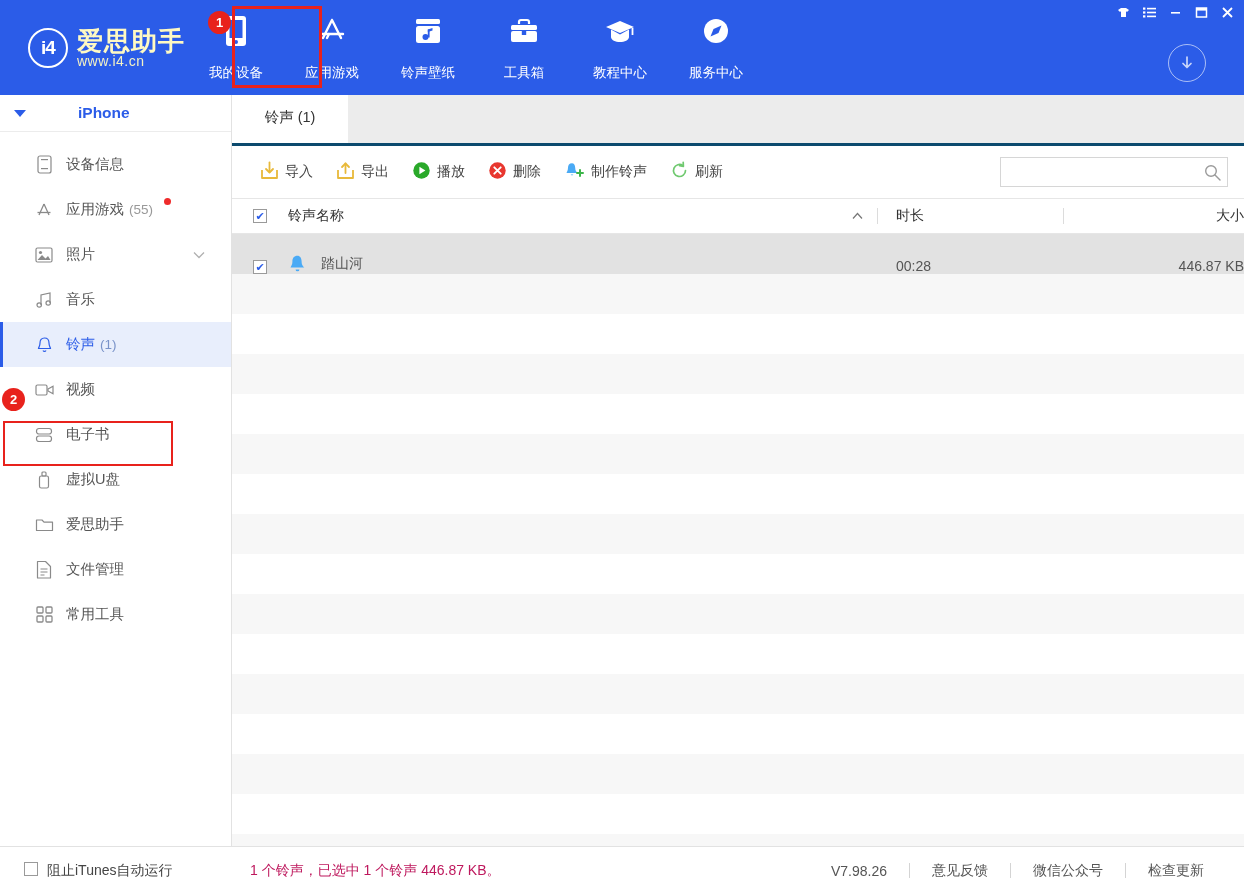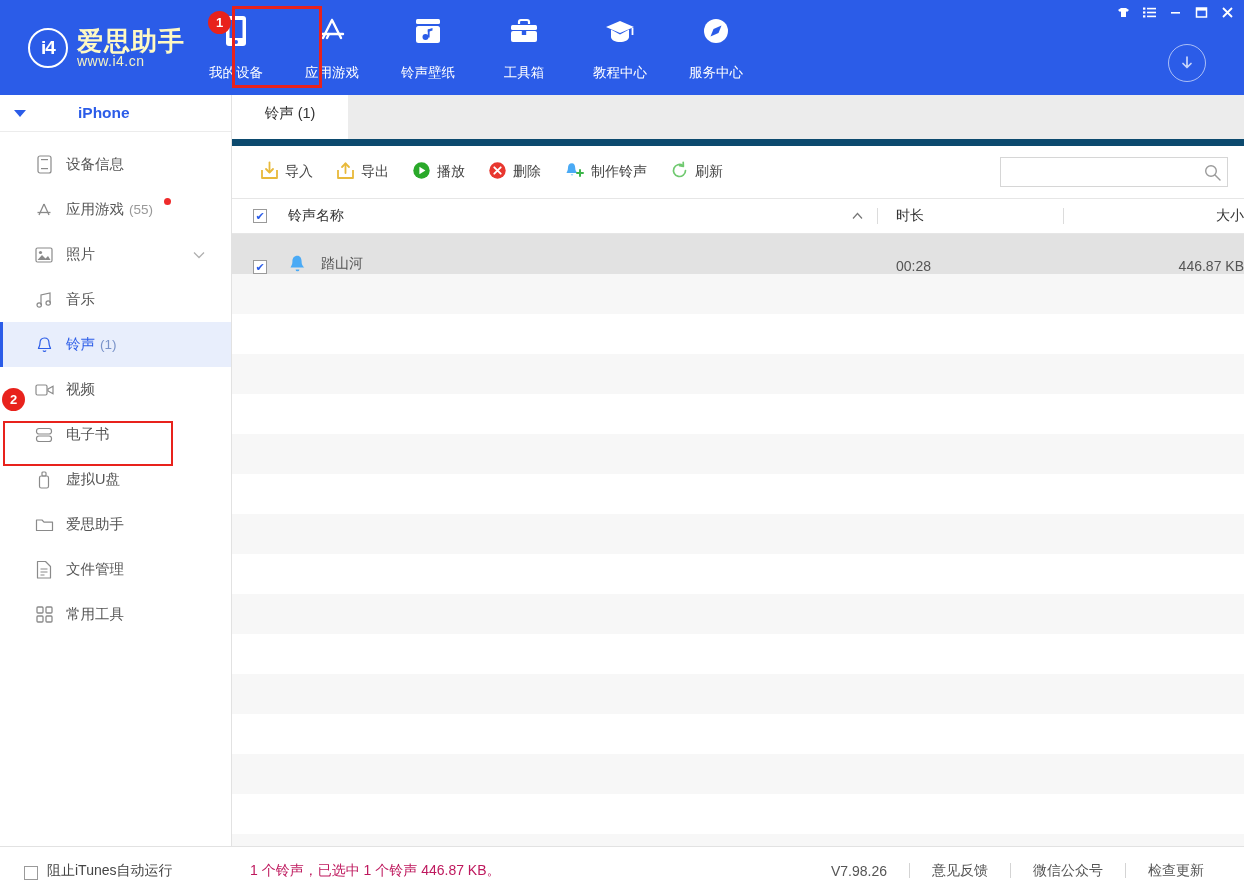--- a/index.html
+++ b/index.html
@@ -76,21 +76,21 @@
   .nav-item.sel .cnt { color: #7a93c9; }
   .chev { margin-left: auto; margin-right: 26px; color: #b0b0b0; font-size: 12px; }
   .reddot { width: 7px; height: 7px; border-radius: 50%; background: #ef2b2b;
      position: absolute; left: 164px; top: 11px; }
   .sel-box-nav { position: absolute; left: 3px; top: 326px; width: 170px; height: 45px;
      border: 2.5px solid #e8221c; pointer-events: none; z-index: 20; }
 
   
   .main { flex: 1 1 auto; display: flex; flex-direction: column; min-width: 0; background: #fff; }
   .tabstrip { height: 51px; background: #ececec; display: flex; align-items: flex-end;
-     border-bottom: 7px solid #0c4a6e; flex: 0 0 51px; }
+     border-bottom: 3px solid #0c4a6e; flex: 0 0 51px; }
   .ctab { height: 51px; min-width: 116px; padding: 0 22px; background: #fff;
      display: flex; align-items: center; justify-content: center;
      font-size: 14.5px; color: #333; cursor: pointer; }
 
   .toolbar { height: 52px; flex: 0 0 52px; display: flex; align-items: center;
      padding-left: 18px; gap: 3px; position: relative; background: #fff; }
   .tb-btn { display: flex; align-items: center; gap: 6px; padding: 5px 10px;
      font-size: 14px; color: #444; cursor: pointer; border-radius: 3px; }
   .searchbox { position: absolute; right: 16px; top: 11px; width: 228px; height: 30px;
      border: 1px solid #d6d6d6; background: #fff; display: flex; align-items: center; }
@@ -116,21 +116,21 @@
   .vdiv { width: 1px; height: 16px; background: #dcdcdc; }
 
   .chk { width: 14px; height: 14px; border: 1px solid #9a9a9a; background: #fff;
      display: flex; align-items: center; justify-content: center; cursor: pointer; }
   .chk.on::after { content: "\2714"; color: #2b5ce8; font-size: 11px; line-height: 1; }
   .bell-ic { margin-right: 14px; display: flex; align-items: center; }
 
   
   .statusbar { height: 48px; flex: 0 0 48px; border-top: 1px solid #e2e2e2;
      display: flex; align-items: center; font-size: 14px; color: #444; background: #fff; }
-  .sb-left { width: 232px; flex: 0 0 232px; display: flex; align-items: flex-end;
+  .sb-left { width: 232px; flex: 0 0 232px; display: flex; align-items: flex-start;
      padding-left: 24px; gap: 9px; }
   .sb-mid { flex: 1 1 auto; padding-left: 18px; color: #be185d; }
   .sb-right { display: flex; align-items: center; gap: 0; padding-right: 18px; color: #555; }
   .sb-right .it { padding: 0 22px; cursor: pointer; }
   .sb-right .it.ver { cursor: default; color: #555; }
   .sb-sep { width: 1px; height: 15px; background: #d4d4d4; }
   .chk-sq { width: 14px; height: 14px; border: 1px solid #9a9a9a; background: #fff; cursor: pointer; }
 </style>
 </head>
 <body>

